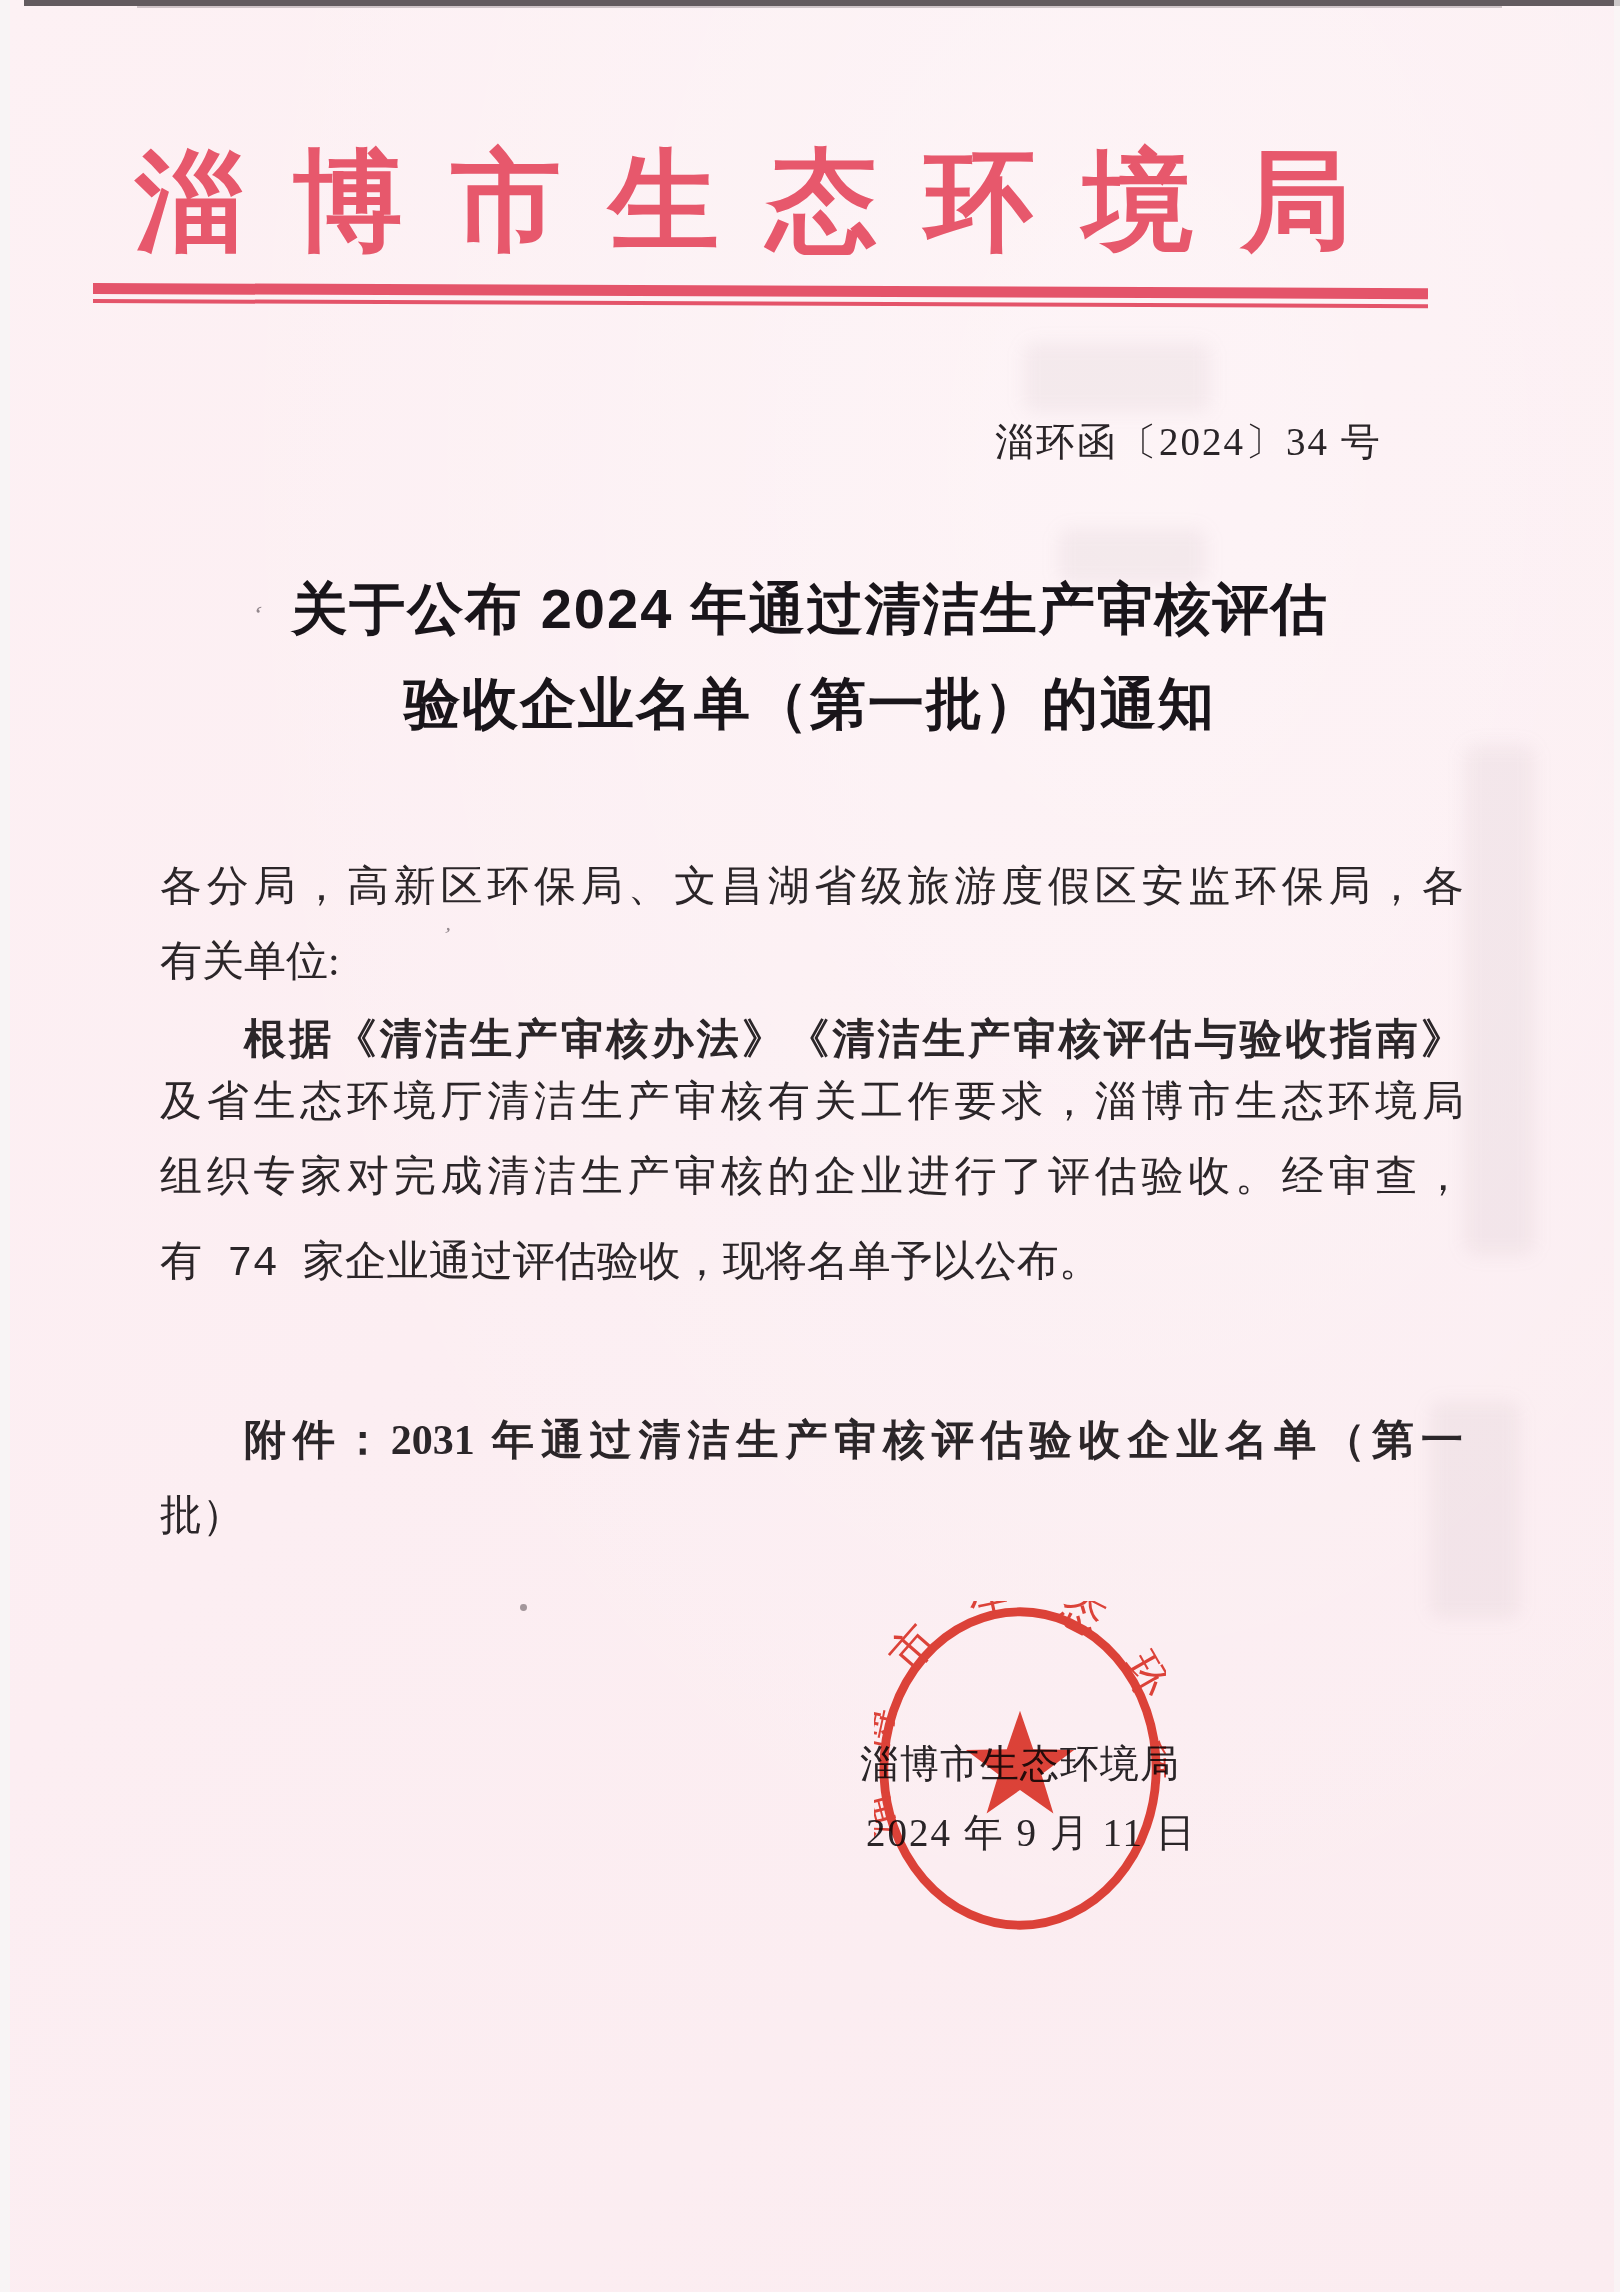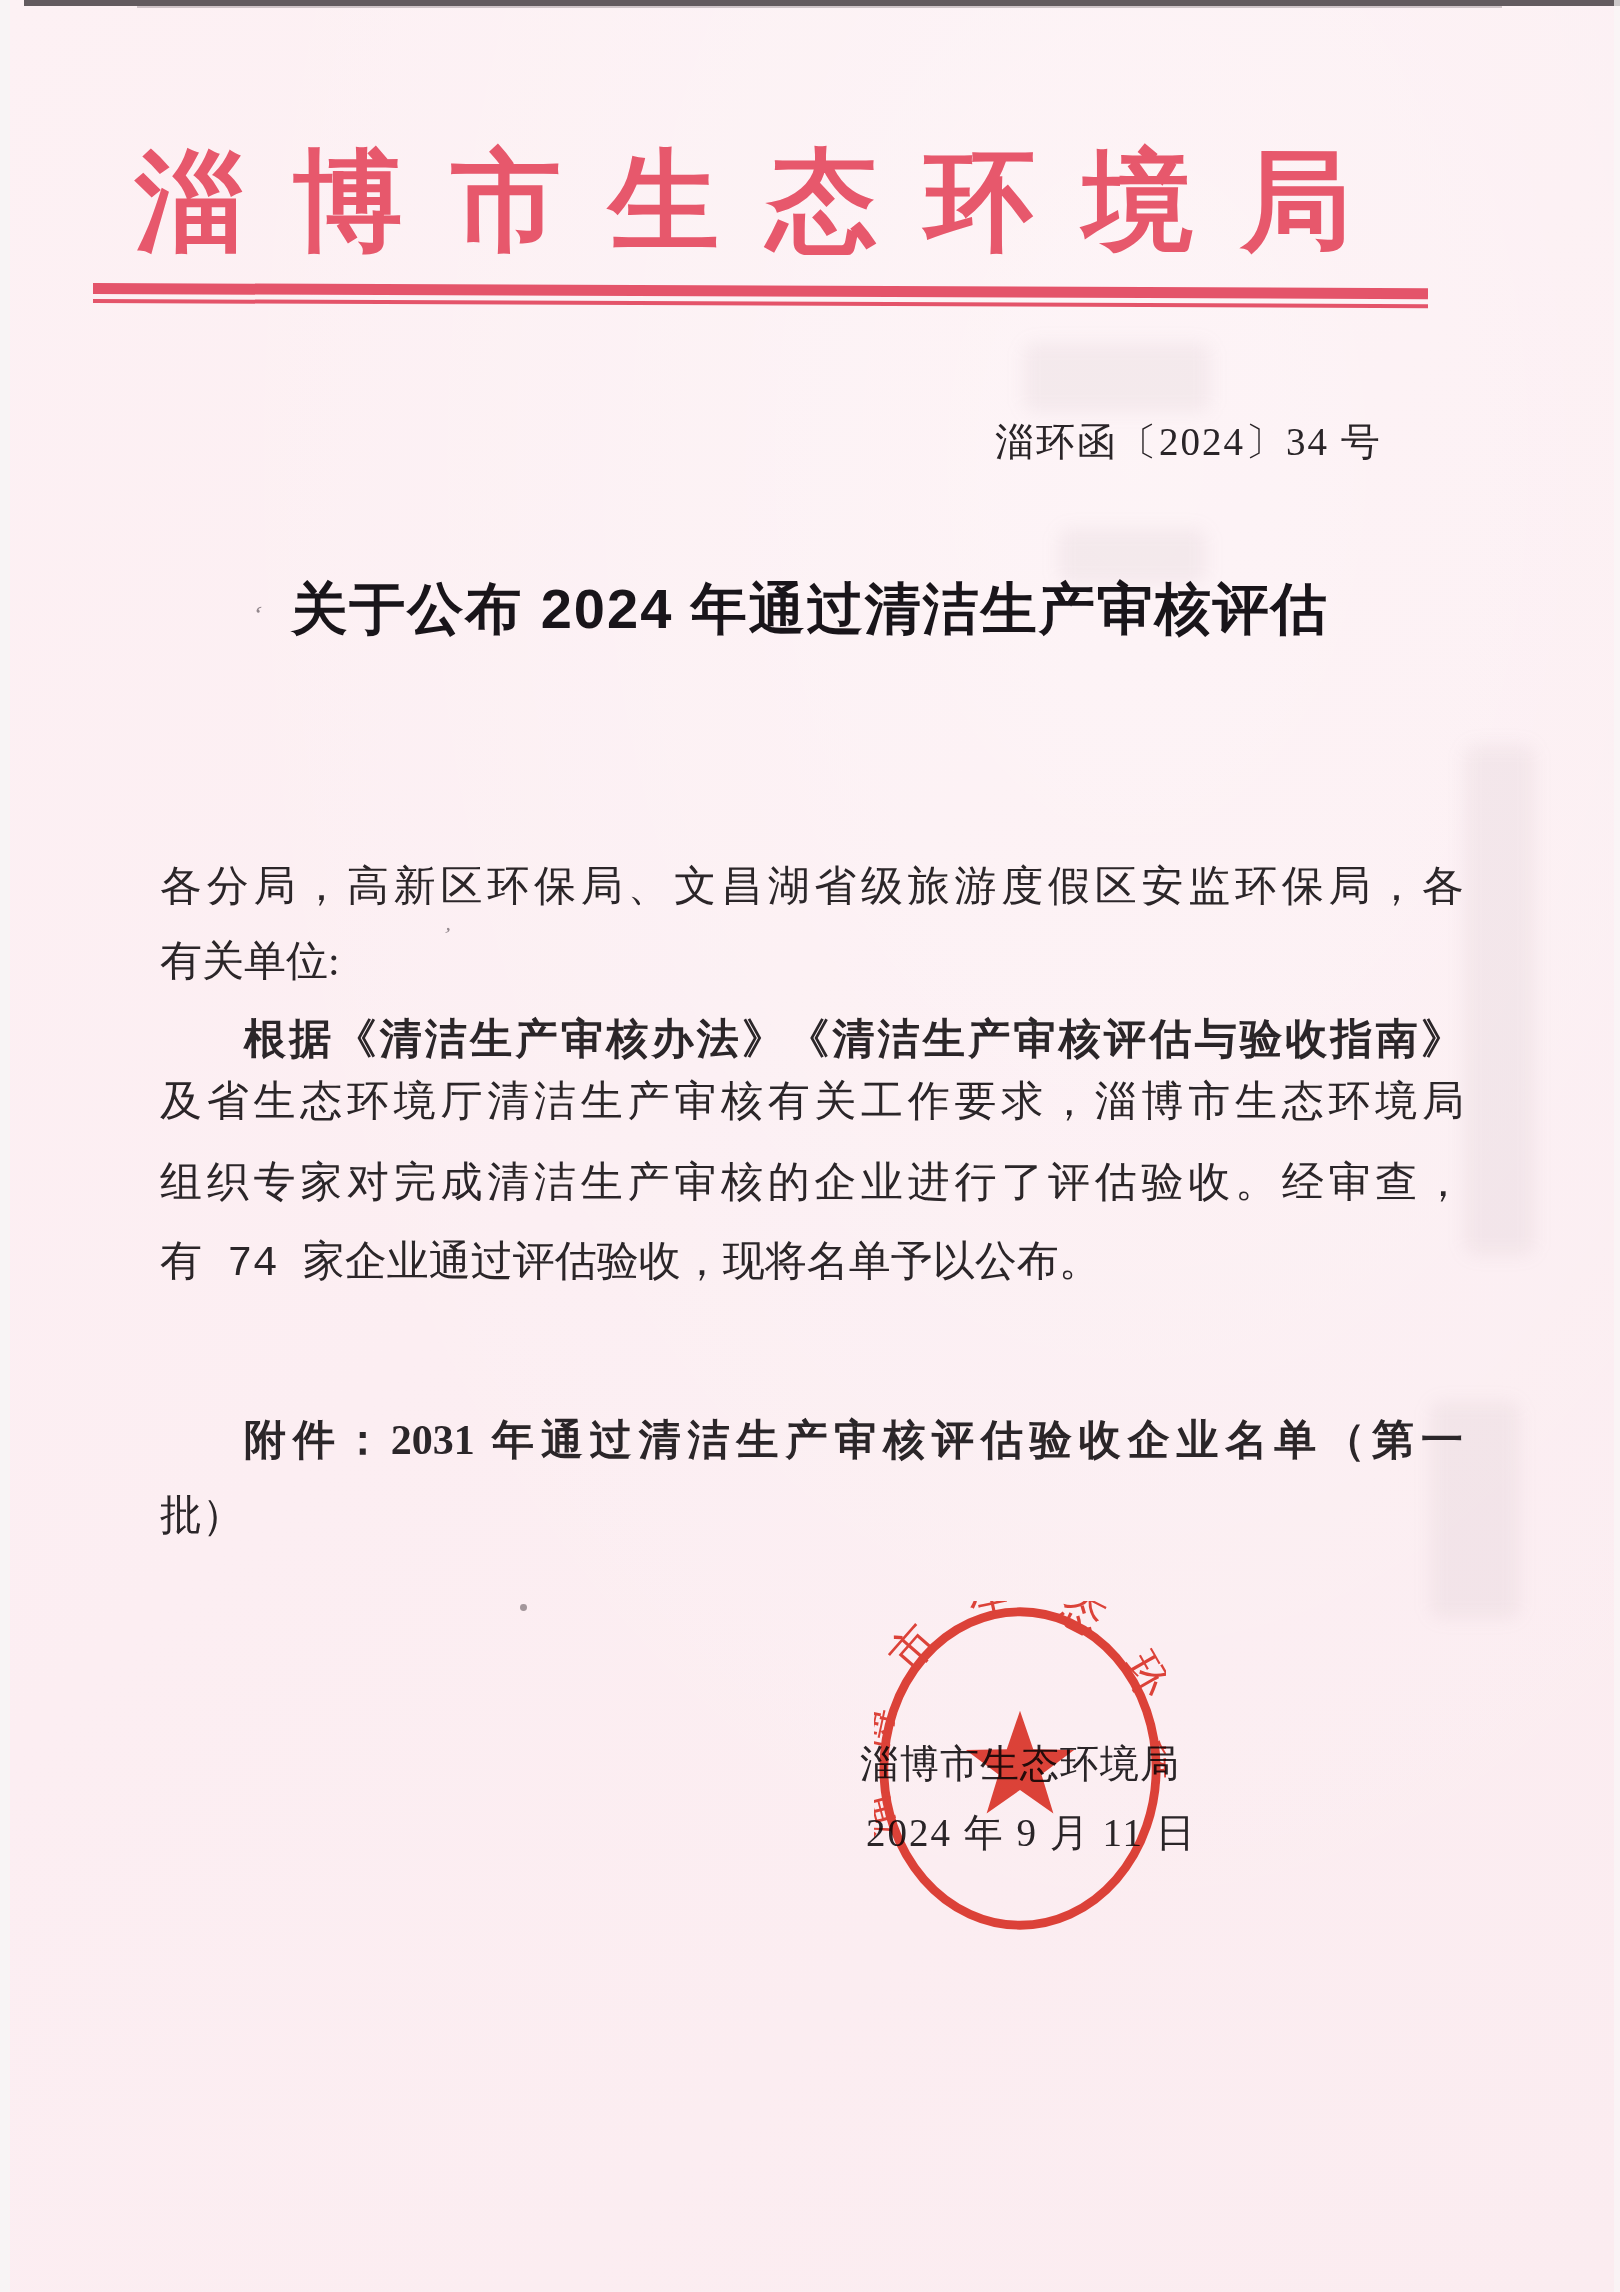--- a/index.html
+++ b/index.html
@@ -50,21 +50,21 @@
   .body-line{
     position:absolute;left:0;width:1304px;
     font-size:42px;line-height:51px;color:#2b2629;white-space:nowrap;
   }
   .jfy{white-space:normal;text-align:justify;text-align-last:justify;}
   .indent{padding-left:84px;width:1219px;font-weight:bold;}
   .bl-0{top:0;}
   .bl-1{top:75px;}
   .bl-2{top:153px;}
   .bl-3{top:218px;font-family:Liberation Mono, monospace;}
-  .bl-4{top:296px;}
+  .bl-4{top:290px;}
   .bl-5{top:378px;font-family:Liberation Mono, monospace;}
   .att-0{top:554px;}
   .att-1{top:629px;}
 
   .signature{
     position:absolute;top:1737px;left:860px;width:310px;
     font-size:39px;letter-spacing:1px;color:#2a2528;white-space:nowrap;z-index:2;
   }
   .doc-date{
     position:absolute;top:1806px;left:866px;
@@ -92,20 +92,21 @@
   <span class="tick-mark" style="left:443px;top:923px;font-size:21.6px;">ʼ</span>
   <div class="speck" style="left:520px;top:1604px;width:6.9px;height:6.9px;"></div>
 
   <div class="letterhead">淄博市生态环境局</div>
   <div class="rule rule-thick-top"></div>
   <div class="rule rule-thin-top"></div>
 
   <div class="doc-number">淄环函〔2024〕34 号</div>
 
   <div class="title title-l1">关于公布 2024 年通过清洁生产审核评估</div>
+  <div class="title title-l2">验收企业名单（第一批）的通知</div>
 
   <div class="body-block">
     <div class="body-line bl-0 jfy">各分局，高新区环保局、文昌湖省级旅游度假区安监环保局，各</div>
     <div class="body-line bl-1">有关单位:</div>
     <div class="body-line bl-2 jfy indent">根据《清洁生产审核办法》《清洁生产审核评估与验收指南》</div>
     <div class="body-line bl-3 jfy">及省生态环境厅清洁生产审核有关工作要求，淄博市生态环境局</div>
     <div class="body-line bl-4 jfy">组织专家对完成清洁生产审核的企业进行了评估验收。经审查，</div>
     <div class="body-line bl-5">有 74 家企业通过评估验收，现将名单予以公布。</div>
     <div class="body-line att-0 jfy indent">附件：2031 年通过清洁生产审核评估验收企业名单（第一</div>
     <div class="body-line att-1">批）</div>

